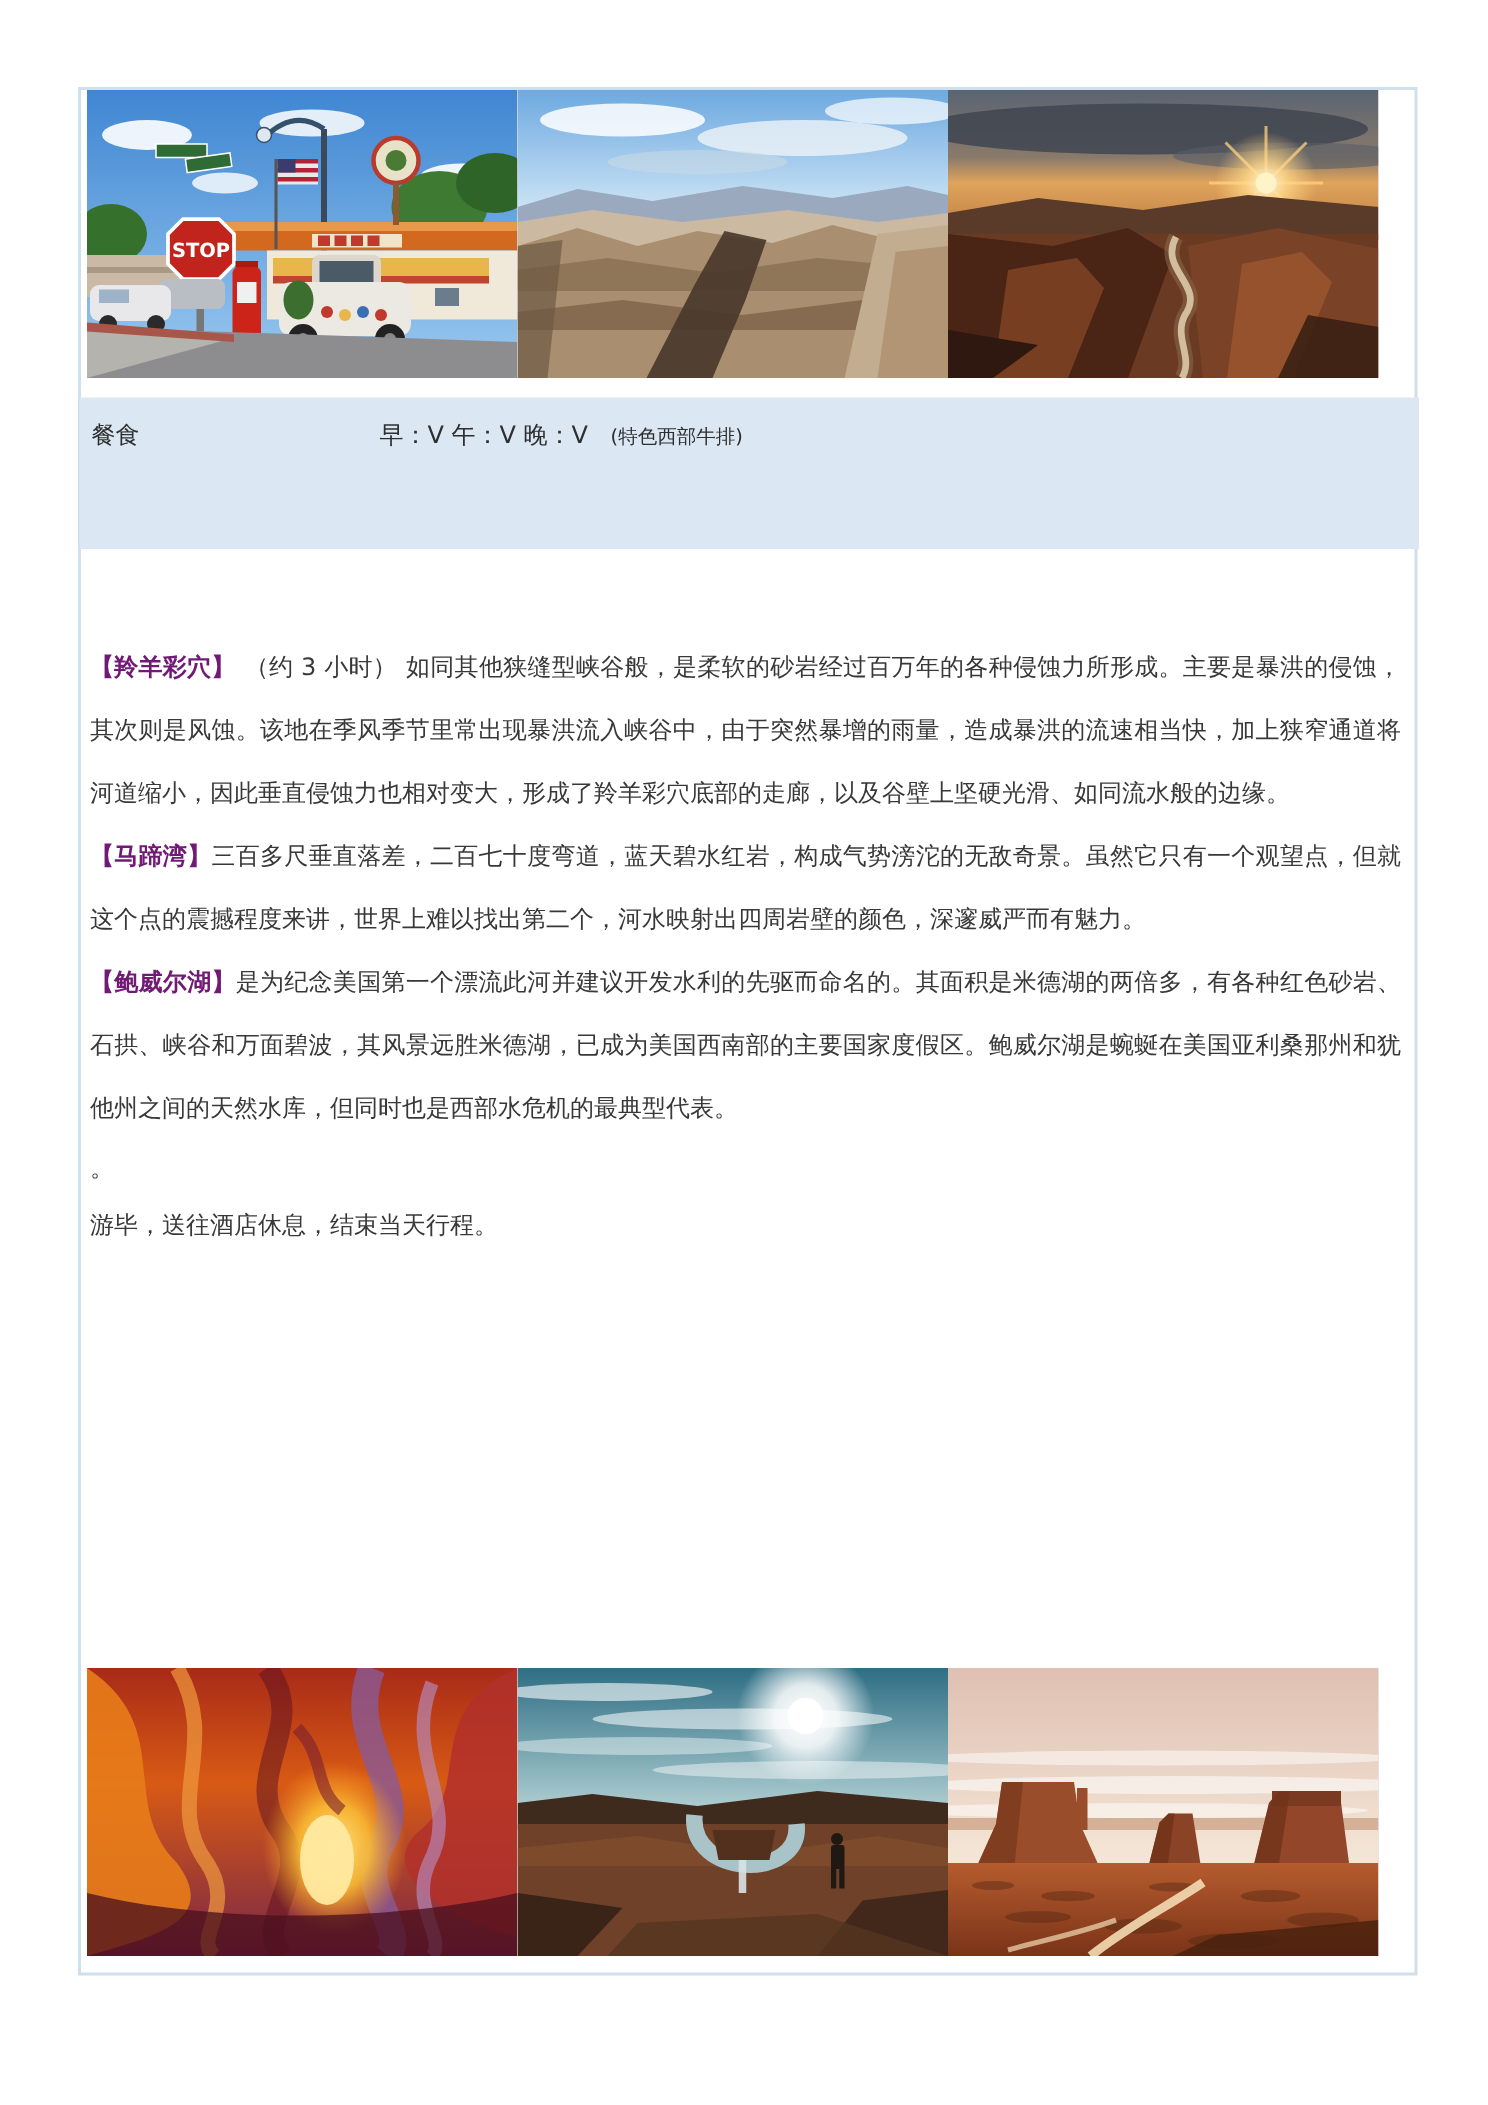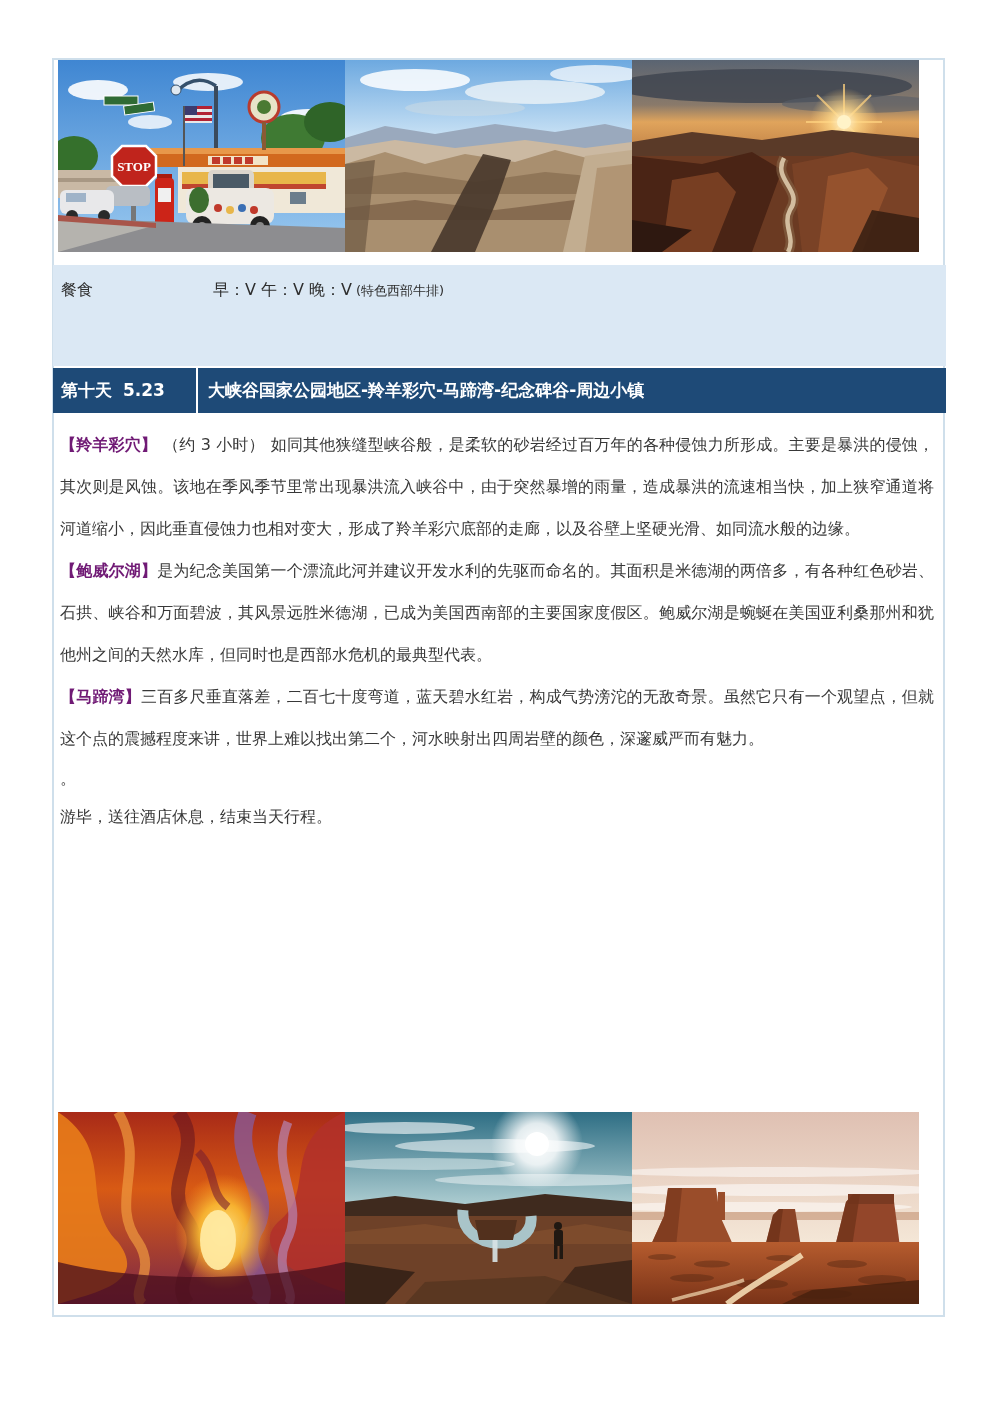--- a/index.html
+++ b/index.html
@@ -6,36 +6,36 @@
   body{
     width:992px;height:1403px;background:#ffffff;
     font-family:"DejaVu Sans","Liberation Sans",sans-serif;
     color:#3a3a3a;position:relative;overflow:hidden;
   }
   .doc{position:absolute;left:0;top:0;width:992px;height:1403px;}
   .page-frame{
     position:absolute;left:52px;top:58px;width:893px;height:1259px;
     border:2px solid #cfdfeb;box-sizing:border-box;background:#ffffff;
   }
-  .photo-row{position:absolute;left:58px;display:flex;gap:0;font-family:Liberation Serif, serif;}
+  .photo-row{position:absolute;left:58px;display:flex;gap:0;}
   .photo-row.top{top:60px;}
   .photo-row.bottom{top:1112px;}
   .photo-row figure{margin:0;width:287px;height:192px;overflow:hidden;background:#ccc;}
   .photo-row svg{display:block;width:287px;height:192px;}
 
   .info-table{
     position:absolute;left:53px;top:265px;width:893px;height:101px;
     background:#dbe8f4;
   }
   .info-row{display:flex;align-items:center;}
-  .info-row.meals{height:50px;}
+  .info-row.meals{height:50px;gap:40px;}
   .info-row.lodging{height:51px;}
   .info-row .label{width:152px;padding-left:8px;font-size:16px;color:#2e2e2e;}
   .info-row .value{font-size:16px;color:#2e2e2e;}
-  .info-row .note{font-size:13px;margin-left:4px;}
+  .info-row .note{font-size:13px;margin-left:15px;}
 
   .day-header{
     position:absolute;left:53px;top:368px;width:893px;height:45px;
     background:#1e4a77;color:#ffffff;display:flex;align-items:center;
     font-weight:bold;font-size:17px;
   }
   .day-header .day{width:145px;padding-left:8px;word-spacing:5px;border-right:2px solid #ffffff;
     height:45px;display:flex;align-items:center;box-sizing:border-box;}
   .day-header .route{padding-left:10px;}
 
@@ -206,29 +206,25 @@
 
   <div class="info-table">
     <div class="info-row meals">
       <div class="label">餐食</div>
       <div class="value">
         <span>早：V 午：V 晚：V</span><span class="note">(特色西部牛排)</span>
       </div>
     </div>
   </div>
 
-  <div class="day-header">
-    <div class="day">第十天 5.23</div>
-    <div class="route">大峡谷国家公园地区-羚羊彩穴-马蹄湾-纪念碑谷-周边小镇</div>
-  </div>
 
   <div class="content">
     <p class="sec"><b>【羚羊彩穴】</b><span class="hs">（约 3 小时）</span><span>如同其他狭缝型峡谷般，是柔软的砂岩经过百万年的各种侵蚀力所形成。主要是暴洪的侵蚀，其次则是风蚀。该地在季风季节里常出现暴洪流入峡谷中，由于突然暴增的雨量，造成暴洪的流速相当快，加上狭窄通道将河道缩小，因此垂直侵蚀力也相对变大，形成了羚羊彩穴底部的走廊，以及谷壁上坚硬光滑、如同流水般的边缘。</span></p>
+    <p class="sec"><b>【马蹄湾】</b><span>三百多尺垂直落差，二百七十度弯道，蓝天碧水红岩，构成气势滂沱的无敌奇景。虽然它只有一个观望点，但就这个点的震撼程度来讲，世界上难以找出第二个，河水映射出四周岩壁的颜色，深邃威严而有魅力。</span></p>
     <p class="sec"><b>【鲍威尔湖】</b><span>是为纪念美国第一个漂流此河并建议开发水利的先驱而命名的。其面积是米德湖的两倍多，有各种红色砂岩、石拱、峡谷和万面碧波，其风景远胜米德湖，已成为美国西南部的主要国家度假区。鲍威尔湖是蜿蜒在美国亚利桑那州和犹他州之间的天然水库，但同时也是西部水危机的最典型代表。</span></p>
-    <p class="sec"><b>【马蹄湾】</b><span>三百多尺垂直落差，二百七十度弯道，蓝天碧水红岩，构成气势滂沱的无敌奇景。虽然它只有一个观望点，但就这个点的震撼程度来讲，世界上难以找出第二个，河水映射出四周岩壁的颜色，深邃威严而有魅力。</span></p>
     <p class="tight"><span>。</span></p>
     <p class="tight"><span>游毕，送往酒店休息，结束当天行程。</span></p>
   </div>
 
   <div class="photo-row bottom">
 
     <figure>
       <svg viewBox="0 0 287 192">
         <defs>
           <linearGradient id="ac1" x1="0" y1="0" x2="0" y2="1">

